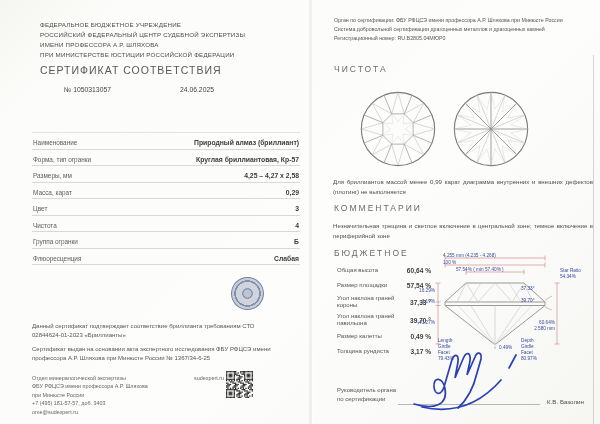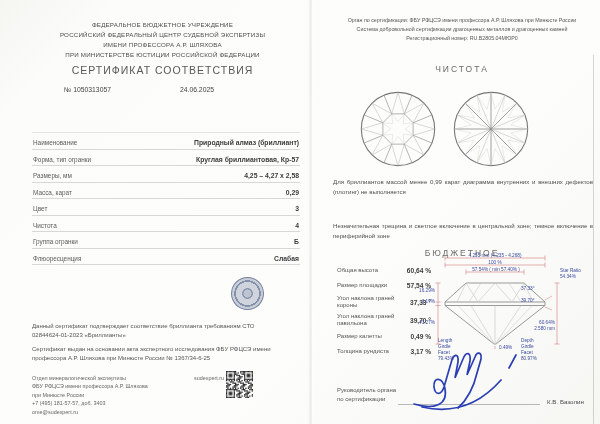--- a/index.html
+++ b/index.html
@@ -3,21 +3,21 @@
 <meta charset="utf-8">
 <style>
   html,body{margin:0;padding:0;background:#d9d9d6;}
   #page{
     position:relative;width:600px;height:424px;overflow:hidden;
     background:linear-gradient(135deg,#f5f5f2 0%,#fcfcfa 12%,#fdfdfc 60%,#f6f6f3 100%);
     font-family:"Liberation Sans","DejaVu Sans",sans-serif;
     color:#4a4a4a;
   }
   .abs{position:absolute;}
-  .ctr{text-align:center;}
+  .ctr{text-align:left;}
   .jst{text-align:justify;}
   .hdr-sm{font-size:6.2px;line-height:1.6;color:#4e4e4e;letter-spacing:.2px;}
   .hdr-xs{font-size:5.3px;line-height:1.7;color:#555;}
   .title{font-size:10.5px;letter-spacing:1px;color:#585858;}
   .section-h{font-size:8.5px;letter-spacing:2px;color:#6a6a6a;}
   .spec-row{display:flex;justify-content:space-between;align-items:flex-end;
     border-bottom:1px solid #d8d8d6;padding:4px 1px 2.5px 1px;height:9px;}
   .spec-label{font-size:6.4px;color:#5c5c5c;}
   .spec-value{font-size:6.8px;color:#3c3c3c;font-weight:600;}
   .para{font-size:6px;line-height:1.55;color:#565656;}
@@ -457,20 +457,21 @@
       <line x1="67.98612132115923" y1="6.577661971969526" x2="64.36149052355671" y2="28.506510521979198" stroke="#ccc" stroke-width="0.5"></line>
       <line x1="64.36149052355671" y1="28.506510521979198" x2="83.23401871576772" y2="16.76598128423226" stroke="#ccc" stroke-width="0.5"></line>
       <line x1="83.23401871576772" y1="16.76598128423226" x2="71.49348947802079" y2="35.63850947644328" stroke="#ccc" stroke-width="0.5"></line>
       <line x1="71.49348947802079" y1="35.63850947644328" x2="93.42233802803048" y2="32.01387867884079" stroke="#ccc" stroke-width="0.5"></line>
       <line x1="93.42233802803048" y1="32.01387867884079" x2="75.35329949842351" y2="44.95691517588307" stroke="#ccc" stroke-width="0.5"></line>
       <line x1="75.35329949842351" y1="44.95691517588307" x2="97" y2="49.999999999999986" stroke="#ccc" stroke-width="0.5"></line>
     </svg>
 
   <div class="abs jst" style="left:333px;top:177px;width:260px;font-size:6.1px;line-height:1.6;color:#4e4e4e;">Для бриллиантов массой менее 0,99 карат диаграмма внутренних и внешних дефектов (плотинг) не выполняется</div>
 
+  <div class="abs ctr section-h" style="left:334px;top:203px;width:256px;">КОММЕНТАРИИ</div>
   <div class="abs jst" style="left:333px;top:221px;width:260px;font-size:6.1px;line-height:1.6;color:#4e4e4e;">Незначительная трещина и светлое включение в центральной зоне; темное включение в периферийной зоне</div>
 
   <div class="abs ctr section-h" style="left:334px;top:248px;width:256px;">БЮДЖЕТНОЕ</div>
 
   <div class="abs" style="left:337px;top:265px;width:94px;">
     <div class="prop-row">
         <span class="prop-label">Общая высота</span>
         <span class="prop-value">60,64 %</span>
       </div>
     <div class="prop-row">

